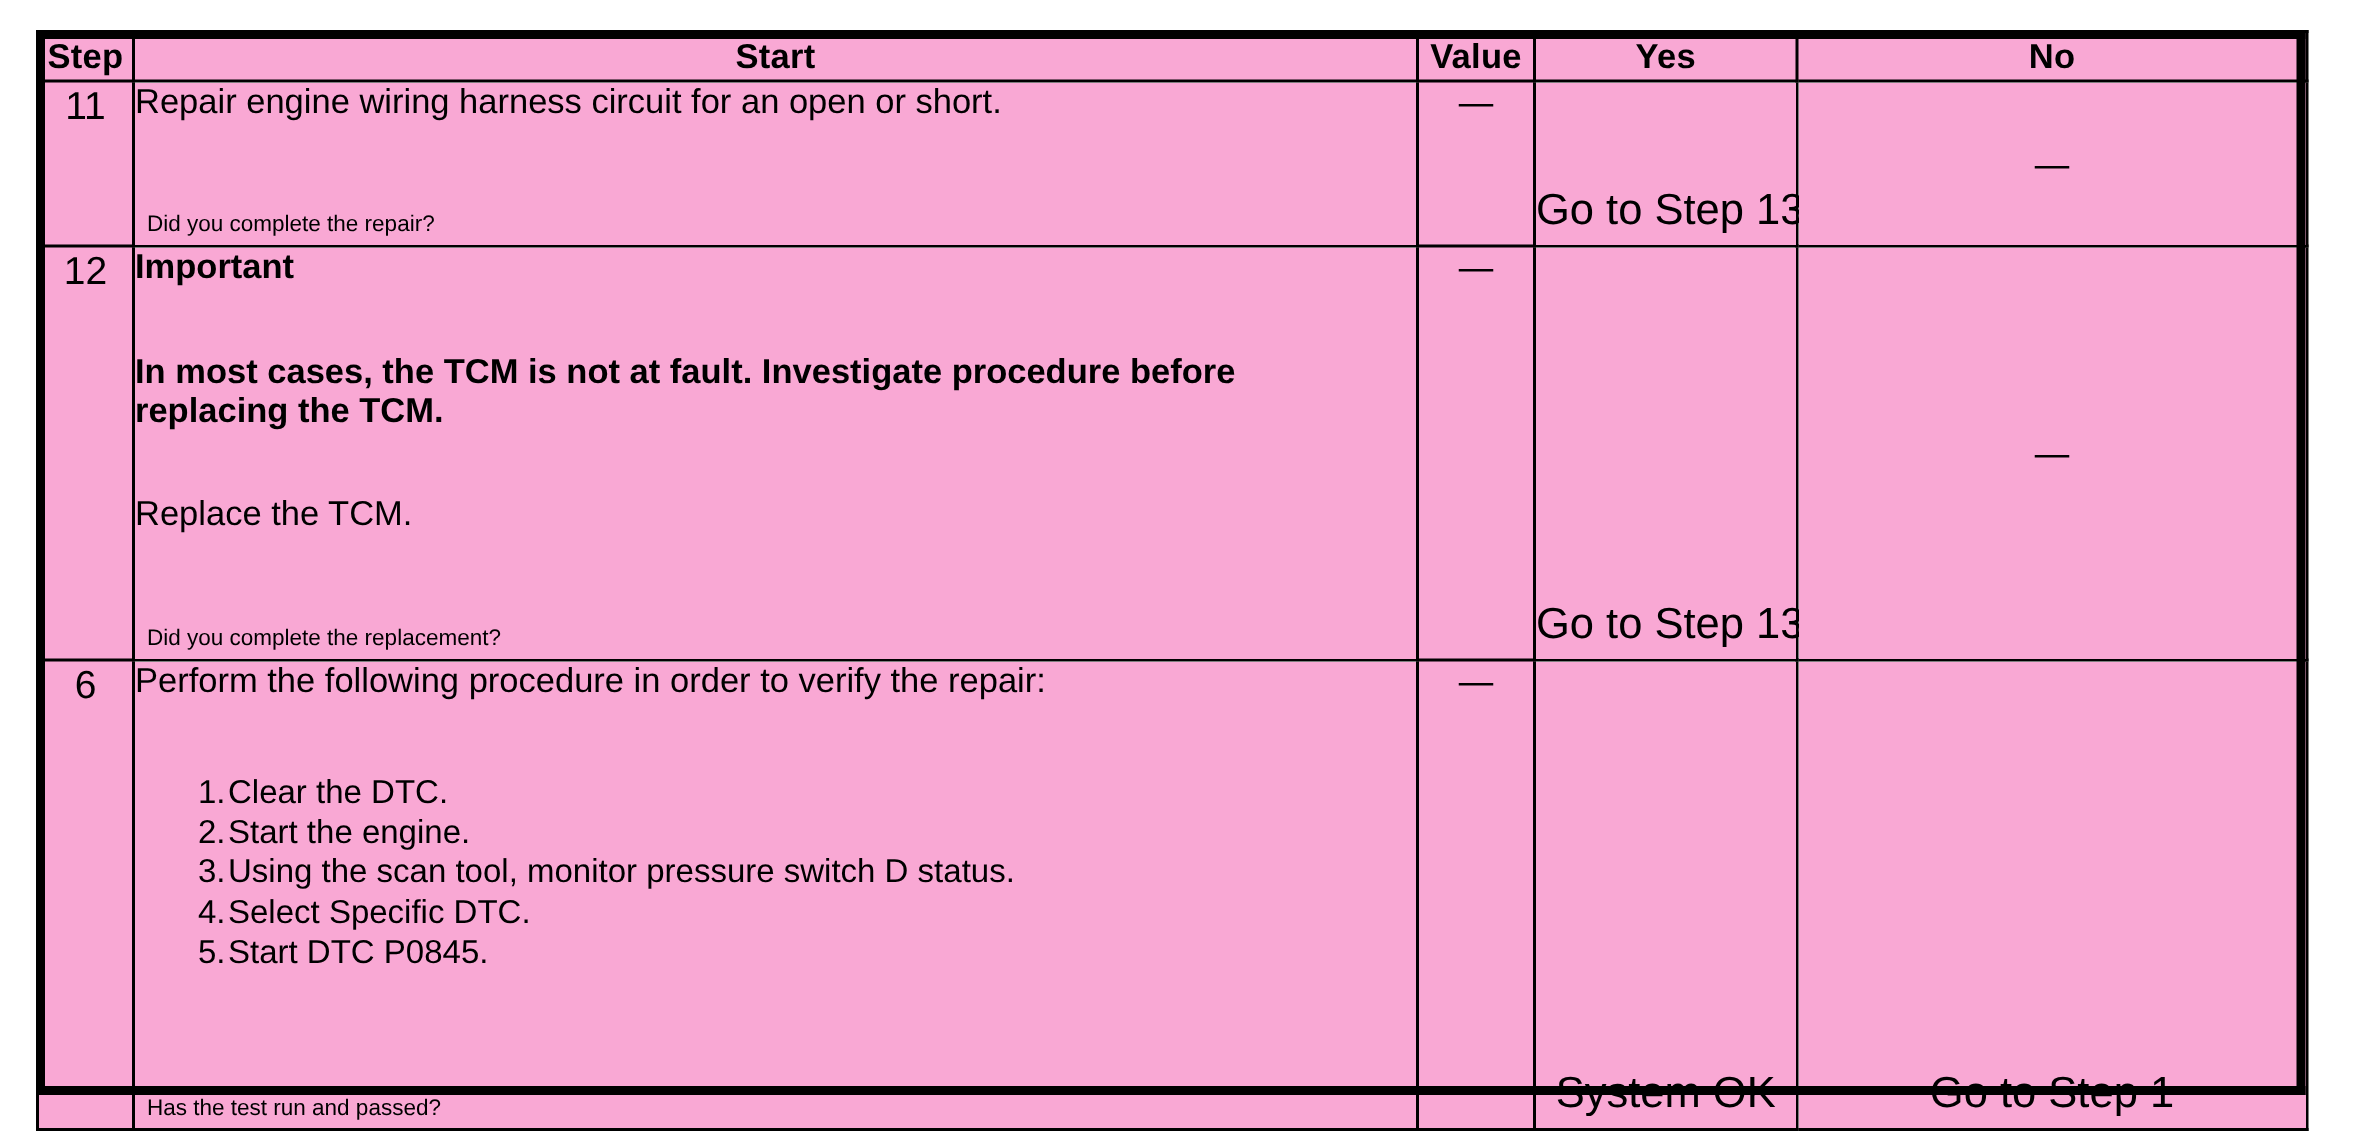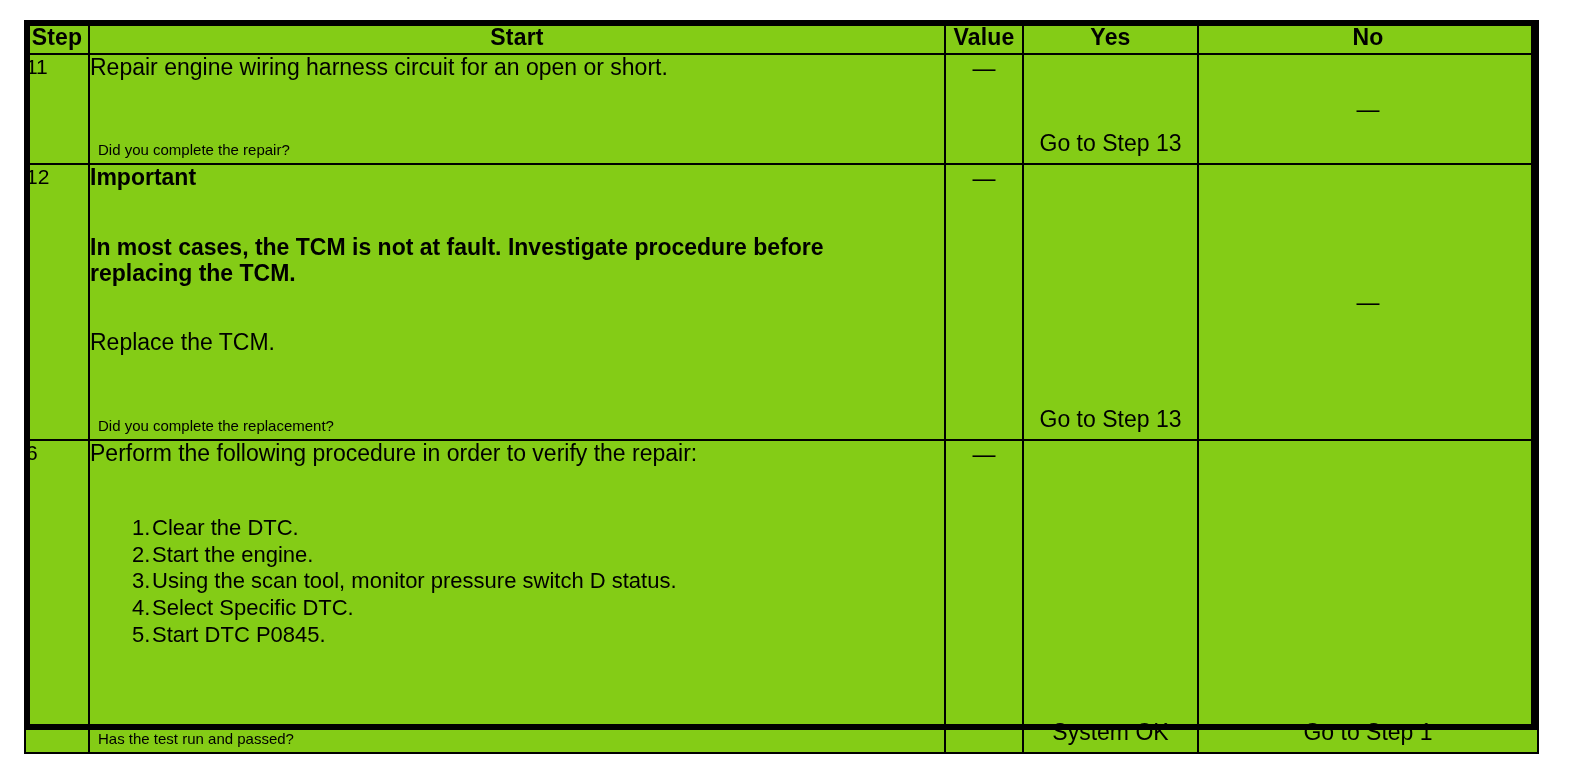--- a/index.html
+++ b/index.html
@@ -29,21 +29,21 @@
     width: 1513px;
     border-collapse: collapse;
     table-layout: fixed;
     background: #fff;
   }
   .diag-table td,
   .diag-table th {
     border: 2px solid #000;
     padding: 0;
     vertical-align: top;
-    background: #84cc16;
+    background: #f9a8d4;
   }
 
   
   .diag-table {
     outline: none;
   }
   .frame-top, .frame-bottom, .frame-left, .frame-right {
     position: absolute;
     background: #000;
   }
@@ -64,22 +64,23 @@
     height: 31px;
     text-align: center;
     vertical-align: middle;
     font-weight: bold;
     font-size: 23px;
     letter-spacing: .2px;
   }
 
   
   .cell-step {
-    vertical-align: middle;
-    font-size: 21px;
+    text-align: center;
+    vertical-align: middle;
+    font-size: 26px;
   }
   .cell-action {
     position: relative;
     font-size: 23px;
     line-height: 1.12;
     padding: 4px 0 0 8px;
   }
   .cell-value {
     text-align: center;
     vertical-align: middle;
@@ -93,21 +94,21 @@
   .cell-yesno.middle {
     vertical-align: middle;
   }
 
   
   .answer-bottom {
     position: absolute;
     left: 0;
     right: 0;
     bottom: 6px;
-    font-size: 23px;
+    font-size: 29px;
     white-space: nowrap;
   }
   .cell-yesno.has-bottom { vertical-align: top; }
 
   
   .a-line { white-space: nowrap; }
   .a-bold { font-weight: bold; }
   .a-gap-md { height: 44px; }
   .a-gap-lg { height: 48px; }
 

